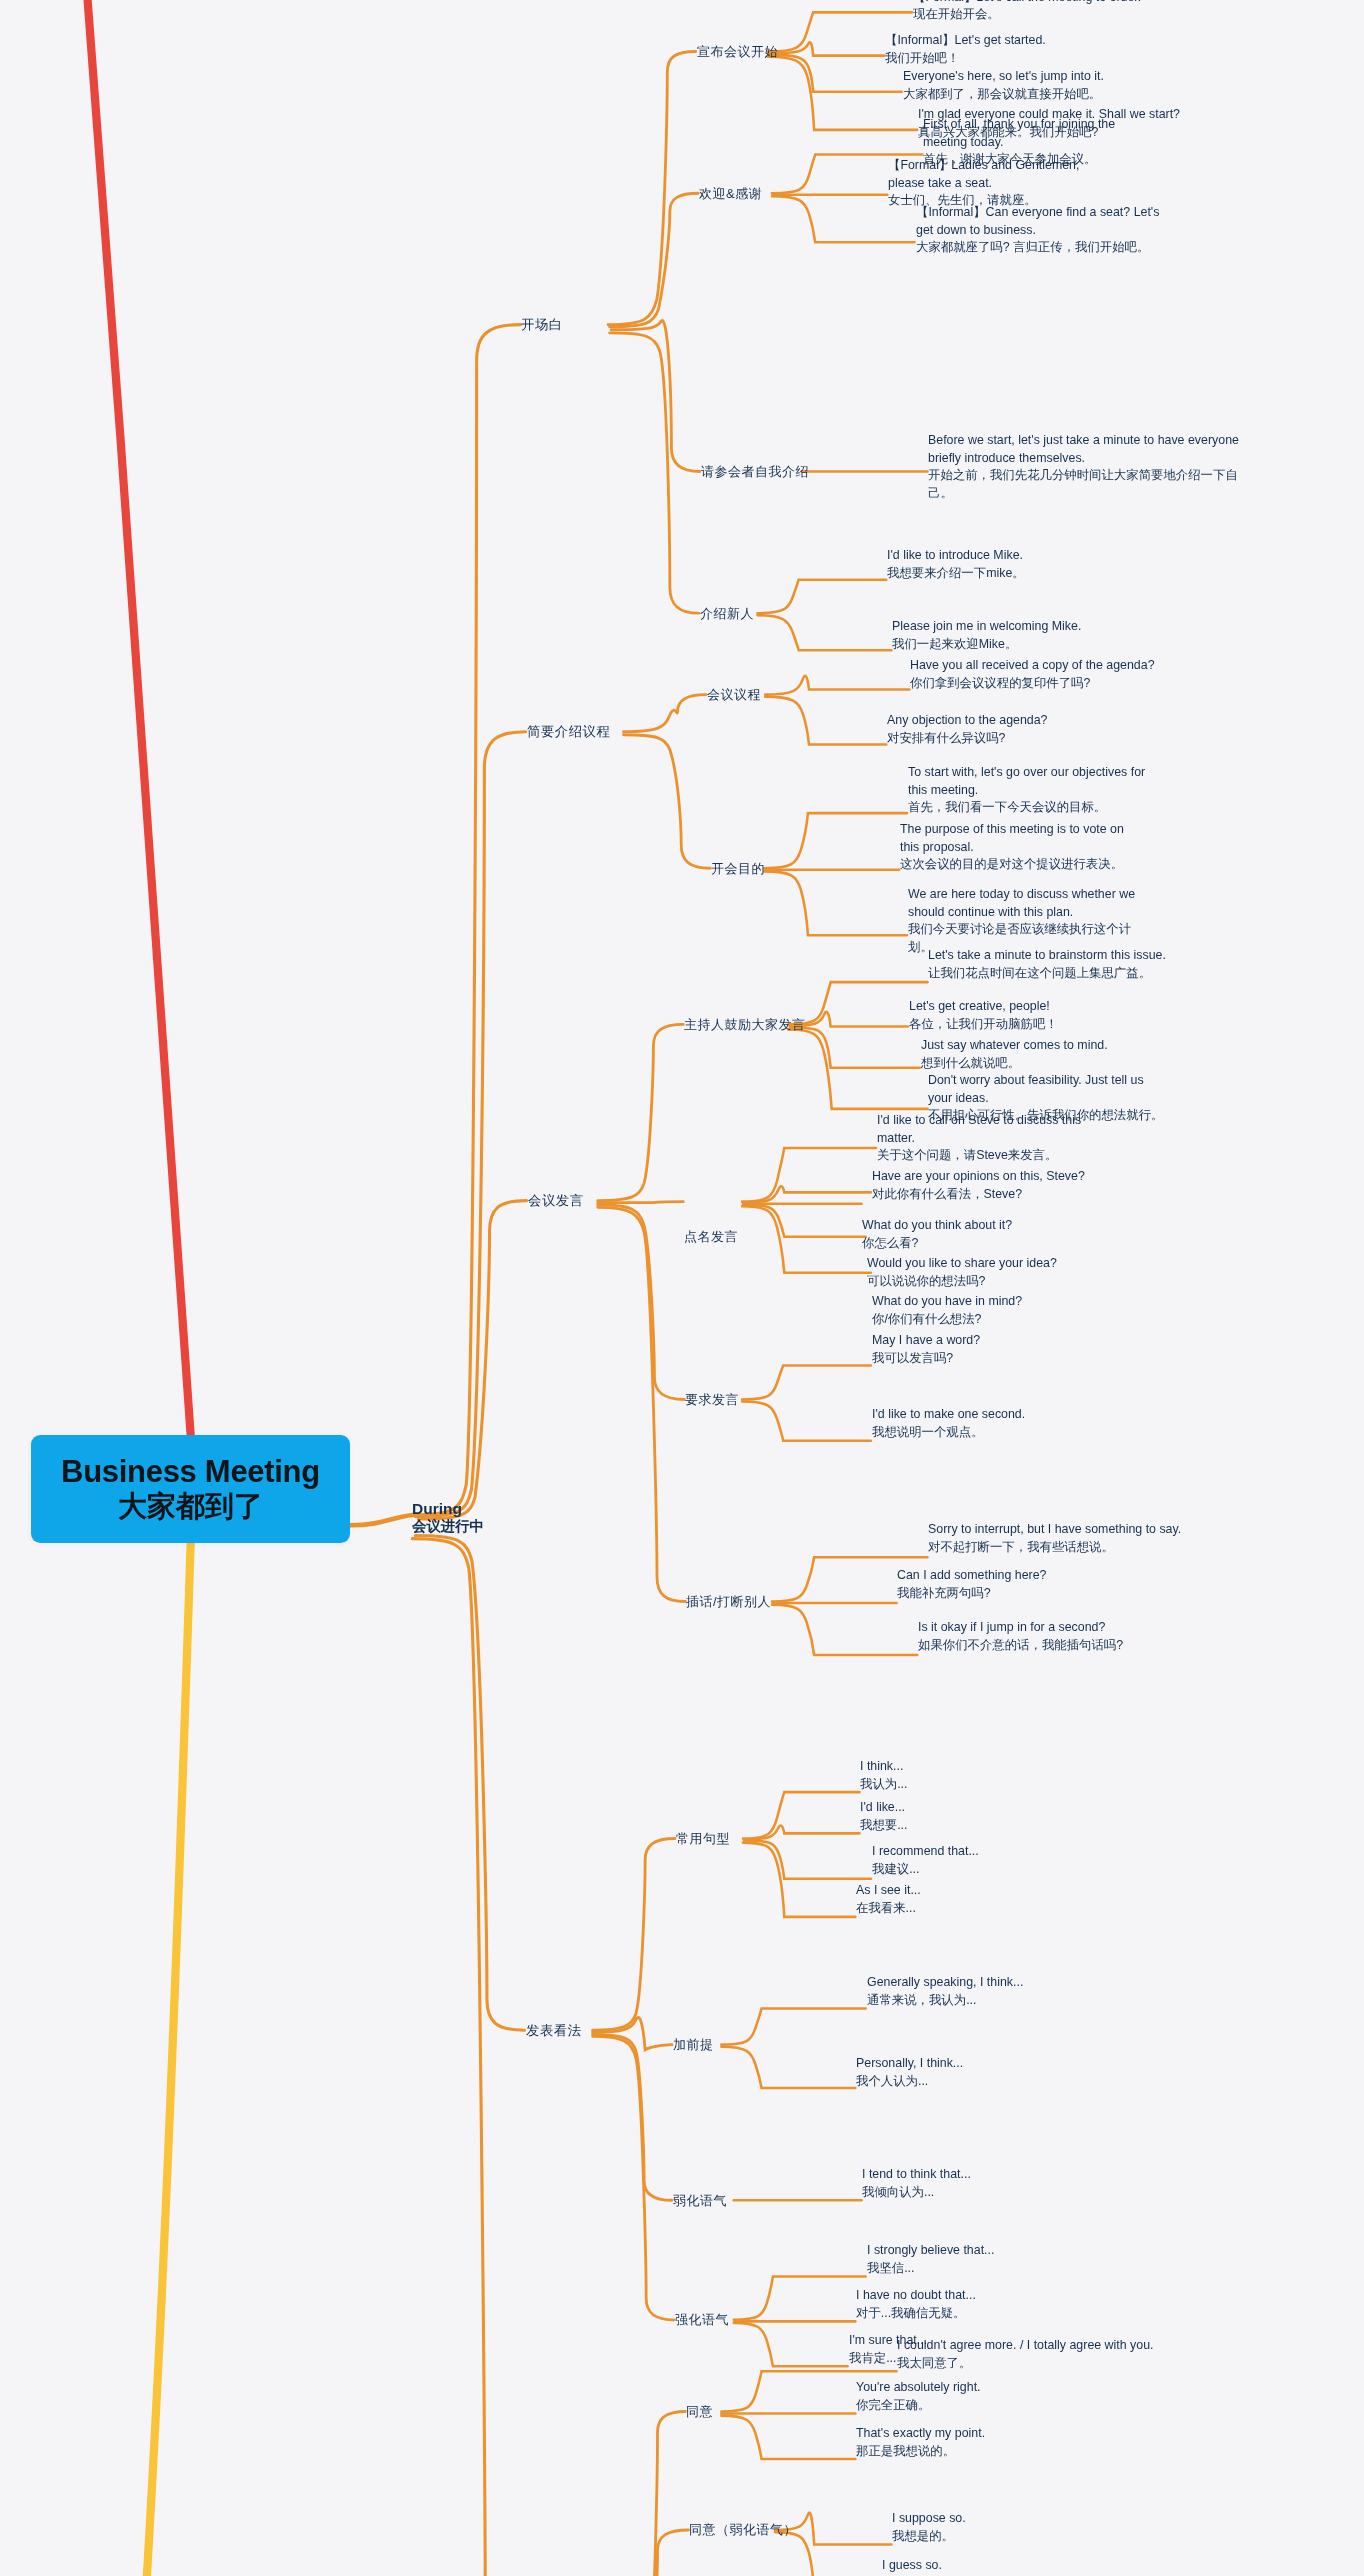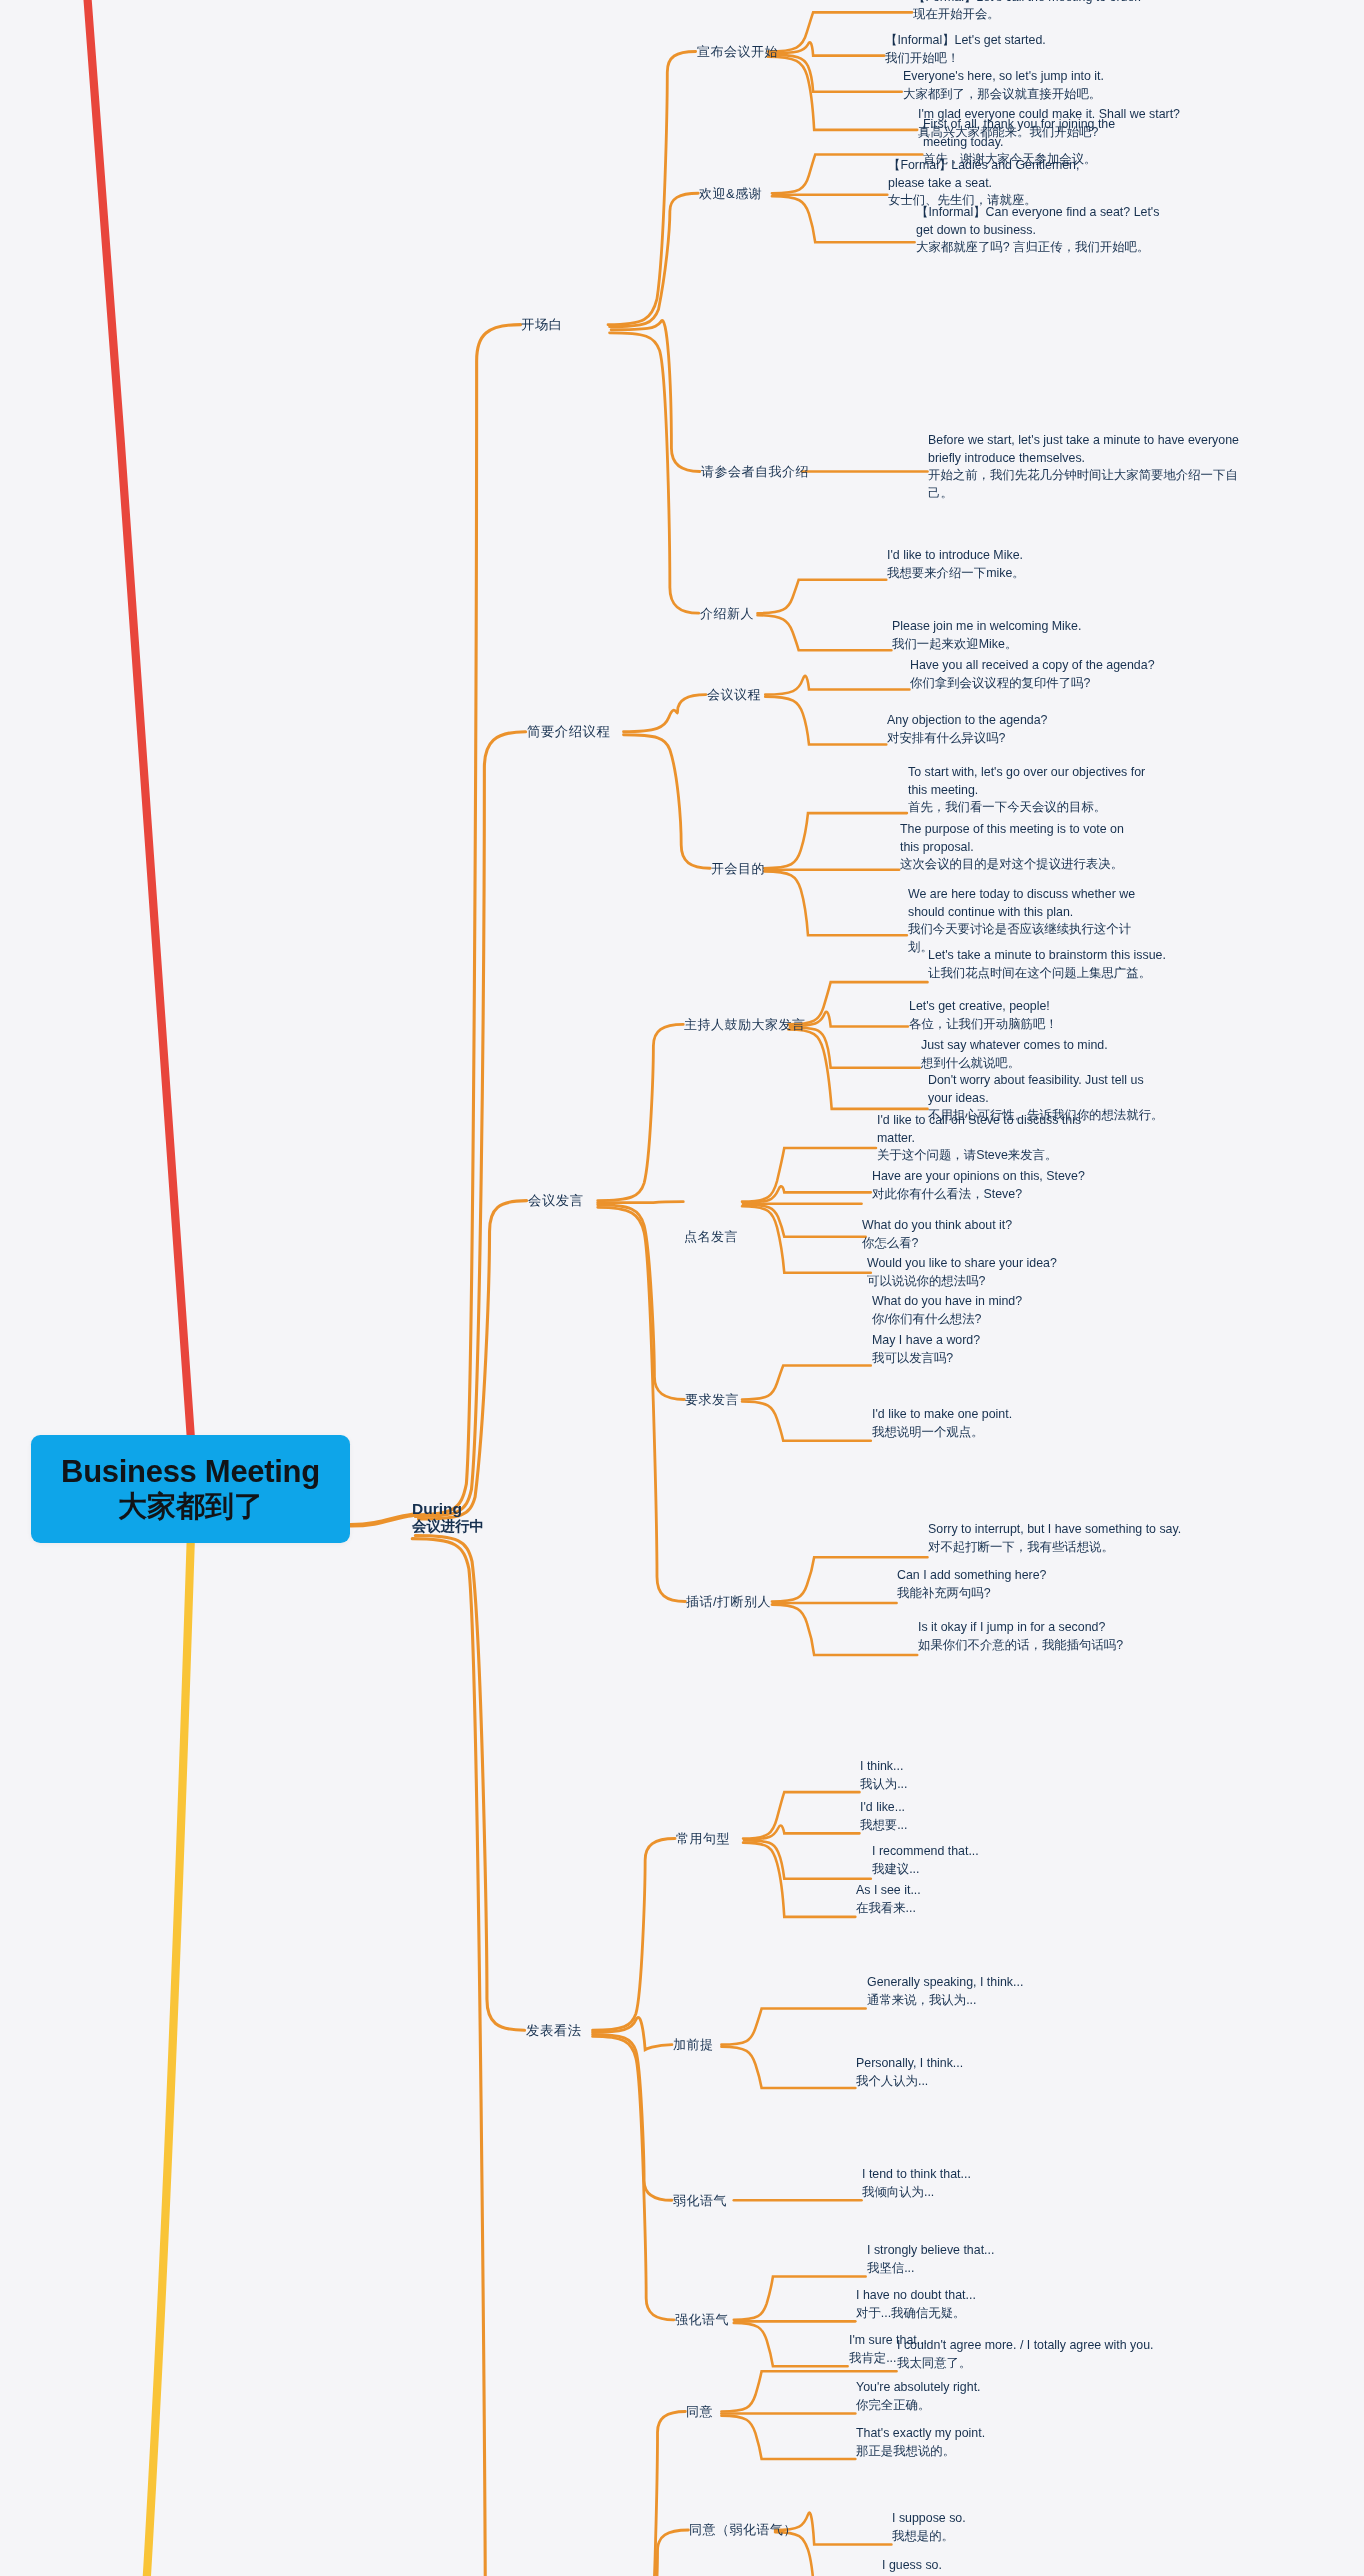--- a/index.html
+++ b/index.html
@@ -381,21 +381,21 @@
 <div class="leaf" style="left:872px; top:1293px; width:242px;">
   <span class="en">What do you have in mind?</span>
   <span class="cn">你/你们有什么想法?</span>
 </div>
 
 <div class="leaf" style="left:872px; top:1332px; width:216px;">
   <span class="en">May I have a word?</span>
   <span class="cn">我可以发言吗?</span>
 </div>
 <div class="leaf" style="left:872px; top:1406px; width:222px;">
-  <span class="en">I'd like to make one point.</span>
+  <span class="en">I'd like to make one second.</span>
   <span class="cn">我想说明一个观点。</span>
 </div>
 
 <div class="leaf" style="left:928px; top:1521px; width:340px;">
   <span class="en">Sorry to interrupt, but I have something to say.</span>
   <span class="cn">对不起打断一下，我有些话想说。</span>
 </div>
 <div class="leaf" style="left:897px; top:1567px; width:237px;">
   <span class="en">Can I add something here?</span>
   <span class="cn">我能补充两句吗?</span>

